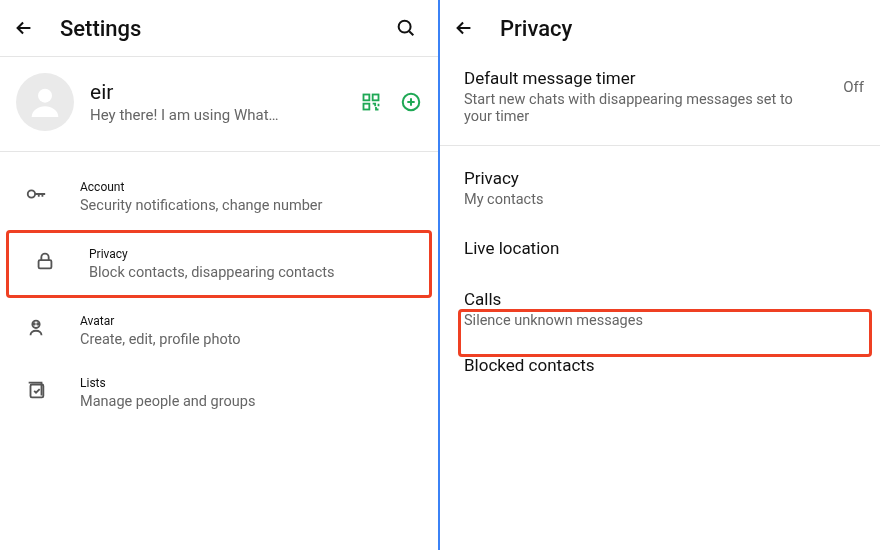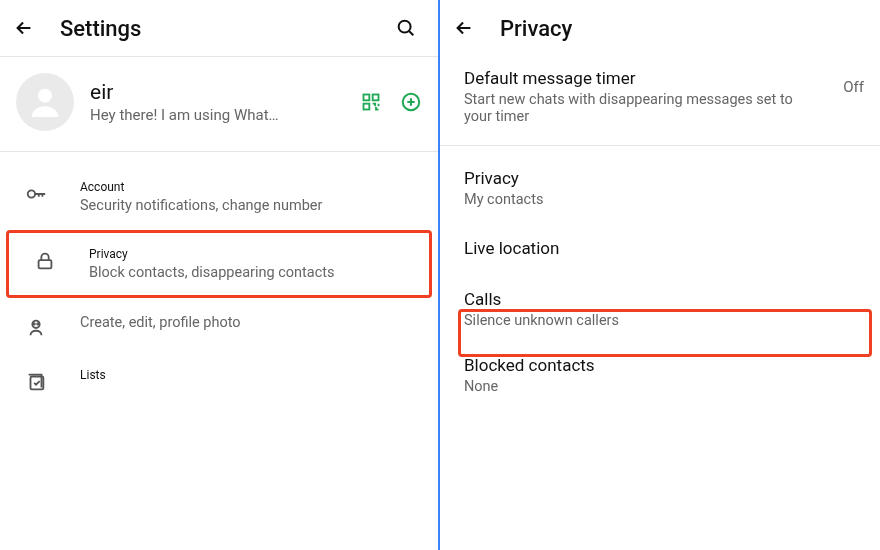--- a/index.html
+++ b/index.html
@@ -249,34 +249,36 @@
   <div class="list-item">
     <div class="item-icon">
       <svg width="22" height="22" viewBox="0 0 24 24" fill="none" stroke="#555" stroke-width="2">
           <circle cx="12" cy="8" r="4"></circle>
           <circle cx="10" cy="7.5" r="0.7" fill="#555"></circle>
           <circle cx="14" cy="7.5" r="0.7" fill="#555"></circle>
           <path d="M6 20c0-3 2.5-5 6-5s6 2 6 5"></path>
         </svg>
     </div>
     <div class="item-text">
+      <div class="item-title">Avatar</div>
       <div class="item-subtitle">Create, edit, profile photo</div>
     </div>
   </div>
 
   <div class="list-item">
     <div class="item-icon">
       <svg width="22" height="22" viewBox="0 0 24 24" fill="none" stroke="#555" stroke-width="2">
           <rect x="6" y="6" width="14" height="14" rx="1.5"></rect>
           <path d="M4 4h14v14"></path>
           <path d="M10 13l2 2 4-4"></path>
         </svg>
     </div>
     <div class="item-text">
       <div class="item-title">Lists</div>
+      <div class="item-subtitle">Manage people and groups</div>
     </div>
   </div>
 </div>
 
 <div class="panel right">
   <div class="header">
     <div class="back">
       <svg width="22" height="22" viewBox="0 0 24 24" fill="none" stroke="#111" stroke-width="2.2">
           <path d="M19 12H5M11 18l-6-6 6-6"></path>
         </svg>
@@ -301,22 +303,21 @@
     <div class="p-title">Privacy</div>
     <div class="p-subtitle">My contacts</div>
   </div>
 
   <div class="privacy-item" style="padding-top:16px; padding-bottom:16px;">
     <div class="p-title">Live location</div>
   </div>
 
   <div class="privacy-item">
     <div class="p-title">Calls</div>
-    <div class="p-subtitle">Silence unknown callers</div>
+    <div class="p-subtitle">Silence unknown messages</div>
   </div>
 
   <div class="privacy-item">
     <div class="p-title">Blocked contacts</div>
-    <div class="p-subtitle">None</div>
   </div>
 
   <div class="highlight-right"></div>
 </div>
 
 </body></html>

